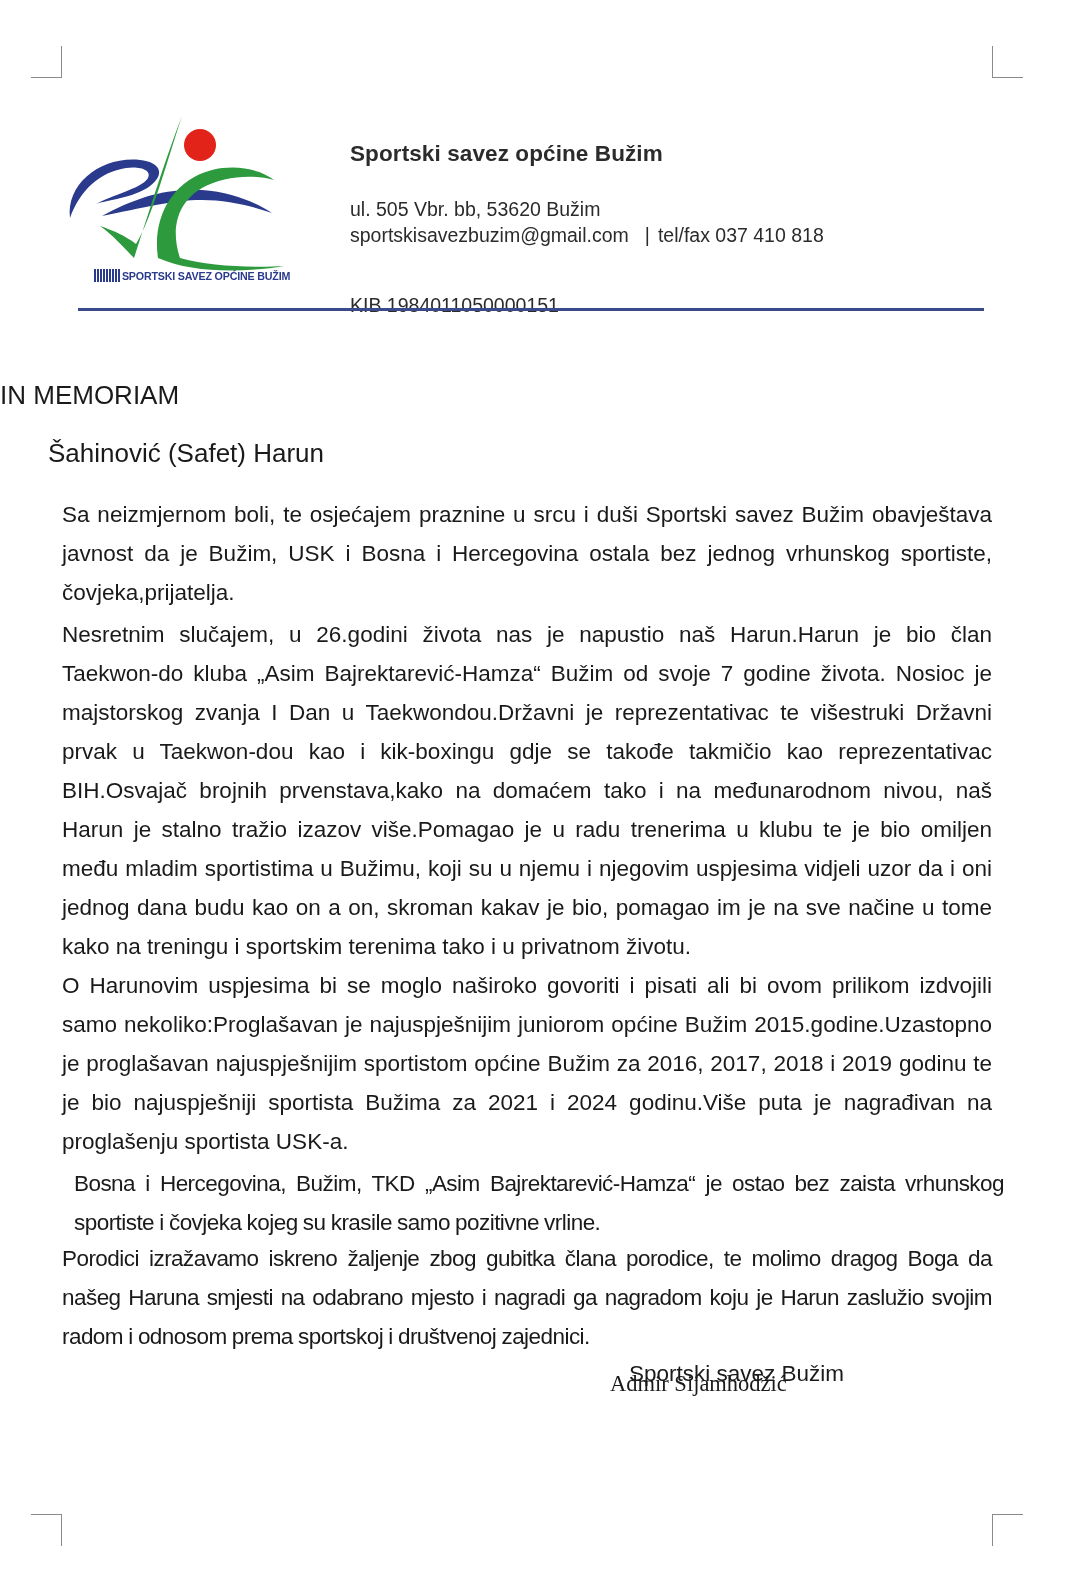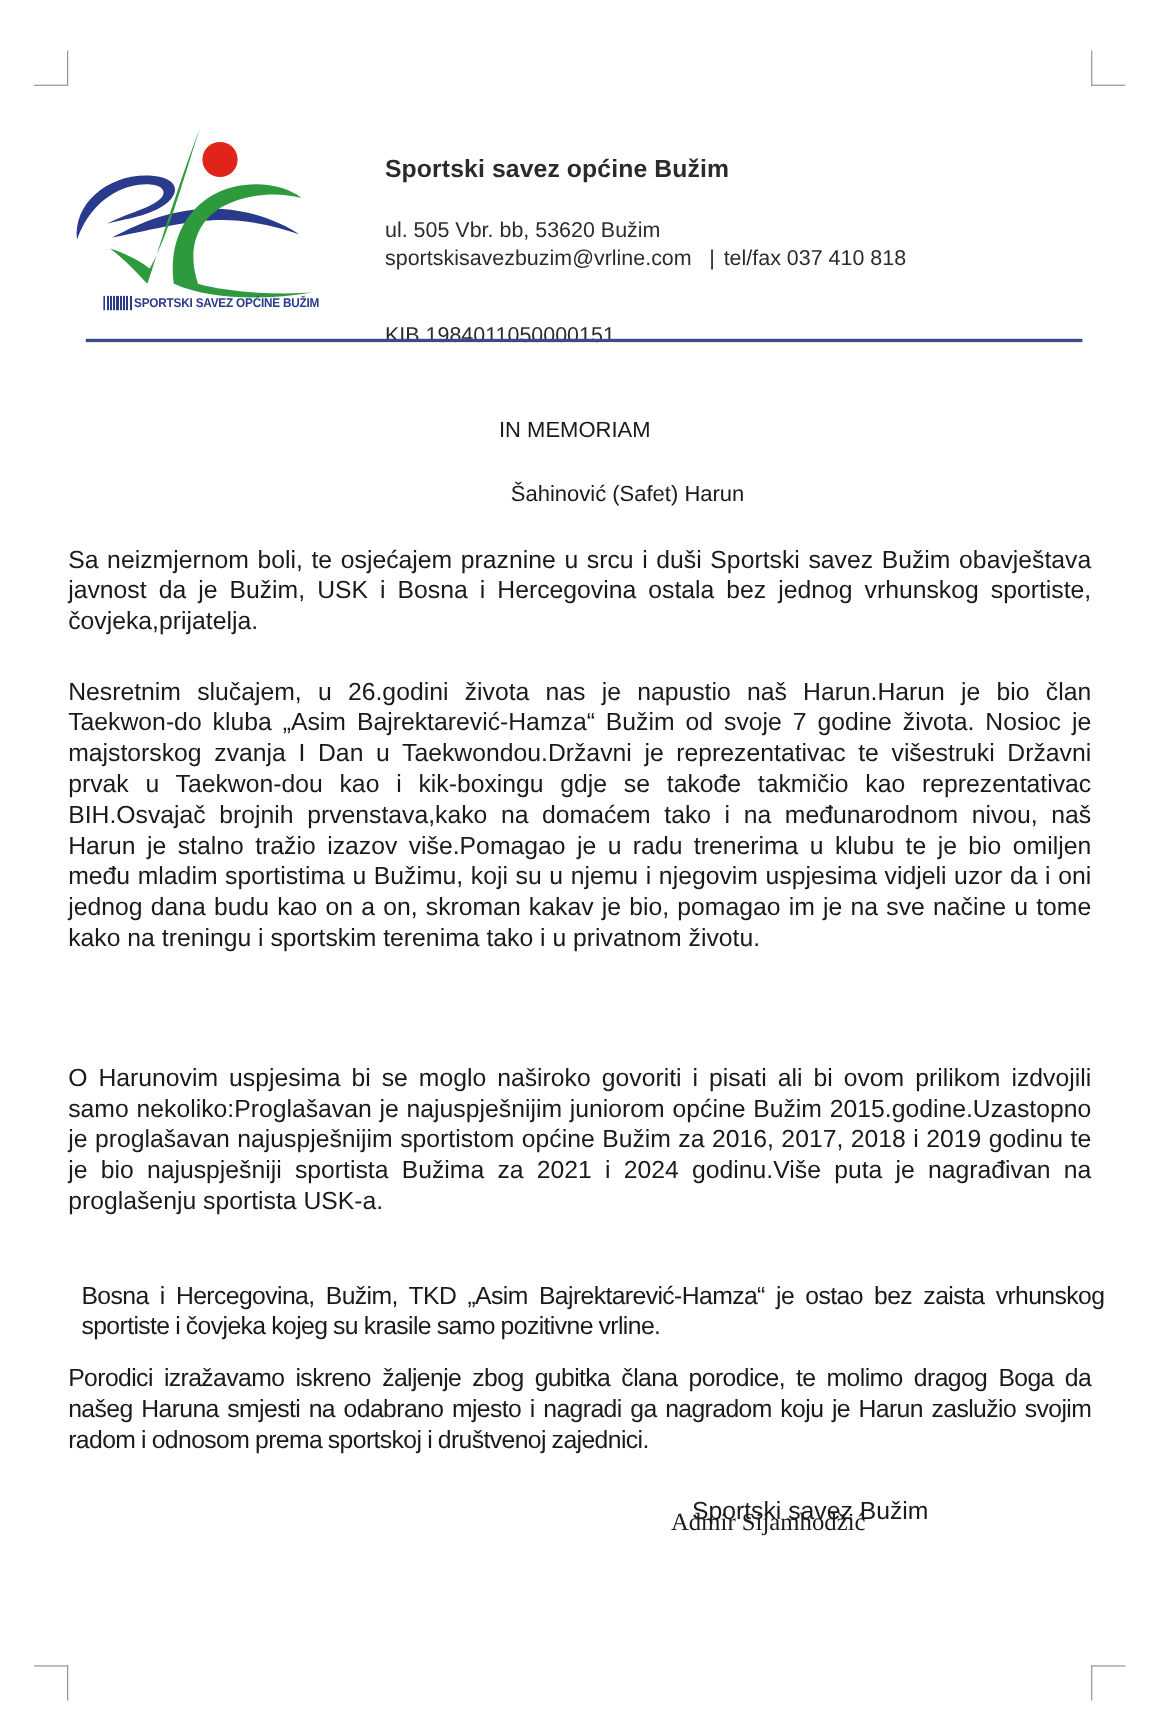--- a/index.html
+++ b/index.html
@@ -26,25 +26,25 @@
 
     .org-name { position: absolute; left: 350px; top: 141px; font-size: 22.5px; font-weight: bold; color: #2b2b2b; letter-spacing: 0.1px; }
     .org-line { position: absolute; left: 350px; font-size: 19.5px; color: #2b2b2b; }
     .org-line.l1 { top: 198px; }
     .org-line.l2 { top: 224px; }
     .org-line.l3 { top: 250px; margin-top: 44px; }
     .sep { margin: 0 8px 0 16px; }
 
     .header-rule { position: absolute; left: 78px; top: 308px; width: 906px; height: 3px; background: #3a4a8a; }
 
-    .title { position: absolute; left: 0; width: 1045px; text-align: center; font-size: 20px; color: #1a1a1a; }
+    .title { position: absolute; left: 0; width: 1045px; text-align: left; font-size: 26px; color: #1a1a1a; }
     .title.t1 { top: 380px; }
     .title.t2 { top: 438px; padding-left: 48px; }
 
-    .body { position: absolute; left: 62px; width: 930px; font-size: 22.5px; line-height: 28px; text-align: justify; color: #1a1a1a; }
+    .body { position: absolute; left: 62px; width: 930px; font-size: 22.5px; line-height: 39px; text-align: justify; color: #1a1a1a; }
     .p1 { top: 495px; }
     .p2 { top: 615px; }
     .p3 { top: 966px; }
     .p4 { top: 1152px; }
     .p5 { top: 1239px; }
     .body.narrow { letter-spacing: -0.55px; word-spacing: -0.5px; }
 
     .sign { position: absolute; font-size: 22.5px; color: #1a1a1a; }
     .sign.s1 { left: 597px; top: 1361px; margin-left: 32px; }
     .sign.s2 { left: 610px; top: 1371px; font-family: Liberation Serif, serif; }
@@ -75,21 +75,21 @@
   </svg>
   <div class="logo-caption">
     <span class="barcode"></span>
     <span>SPORTSKI SAVEZ OPĆINE BUŽIM</span>
   </div>
 </div>
 
 <div class="org-name">Sportski savez općine Bužim</div>
 <div class="org-line l1">ul. 505 Vbr. bb, 53620 Bužim</div>
 <div class="org-line l2">
-  <span>sportskisavezbuzim@vrline.com</span><span class="sep">|</span><span>tel/fax 037 410 818</span>
+  <span>sportskisavezbuzim@gmail.com</span><span class="sep">|</span><span>tel/fax 037 410 818</span>
 </div>
 <div class="org-line l3">KIB 1984011050000151</div>
 
 <div class="header-rule"></div>
 
 <div class="title t1">IN MEMORIAM</div>
 <div class="title t2">Šahinović (Safet) Harun</div>
 
 <p class="body p1" style="margin:0">Sa neizmjernom boli, te osjećajem praznine u srcu i duši Sportski savez Bužim obavještava javnost da je Bužim, USK i Bosna i Hercegovina ostala bez jednog vrhunskog sportiste, čovjeka,prijatelja.</p>
 <p class="body p2" style="margin:0">Nesretnim slučajem, u 26.godini života nas je napustio naš Harun.Harun je bio član Taekwon-do kluba „Asim Bajrektarević-Hamza“ Bužim od svoje 7 godine života. Nosioc je majstorskog zvanja I Dan u Taekwondou.Državni je reprezentativac te višestruki Državni prvak u Taekwon-dou kao i kik-boxingu gdje se takođe takmičio kao reprezentativac BIH.Osvajač brojnih prvenstava,kako na domaćem tako i na međunarodnom nivou, naš Harun je stalno tražio izazov više.Pomagao je u radu trenerima u klubu te je bio omiljen među mladim sportistima u Bužimu, koji su u njemu i njegovim uspjesima vidjeli uzor da i oni jednog dana budu kao on a on, skroman kakav je bio, pomagao im je na sve načine u tome  kako na treningu i sportskim terenima tako i u privatnom životu.</p>

